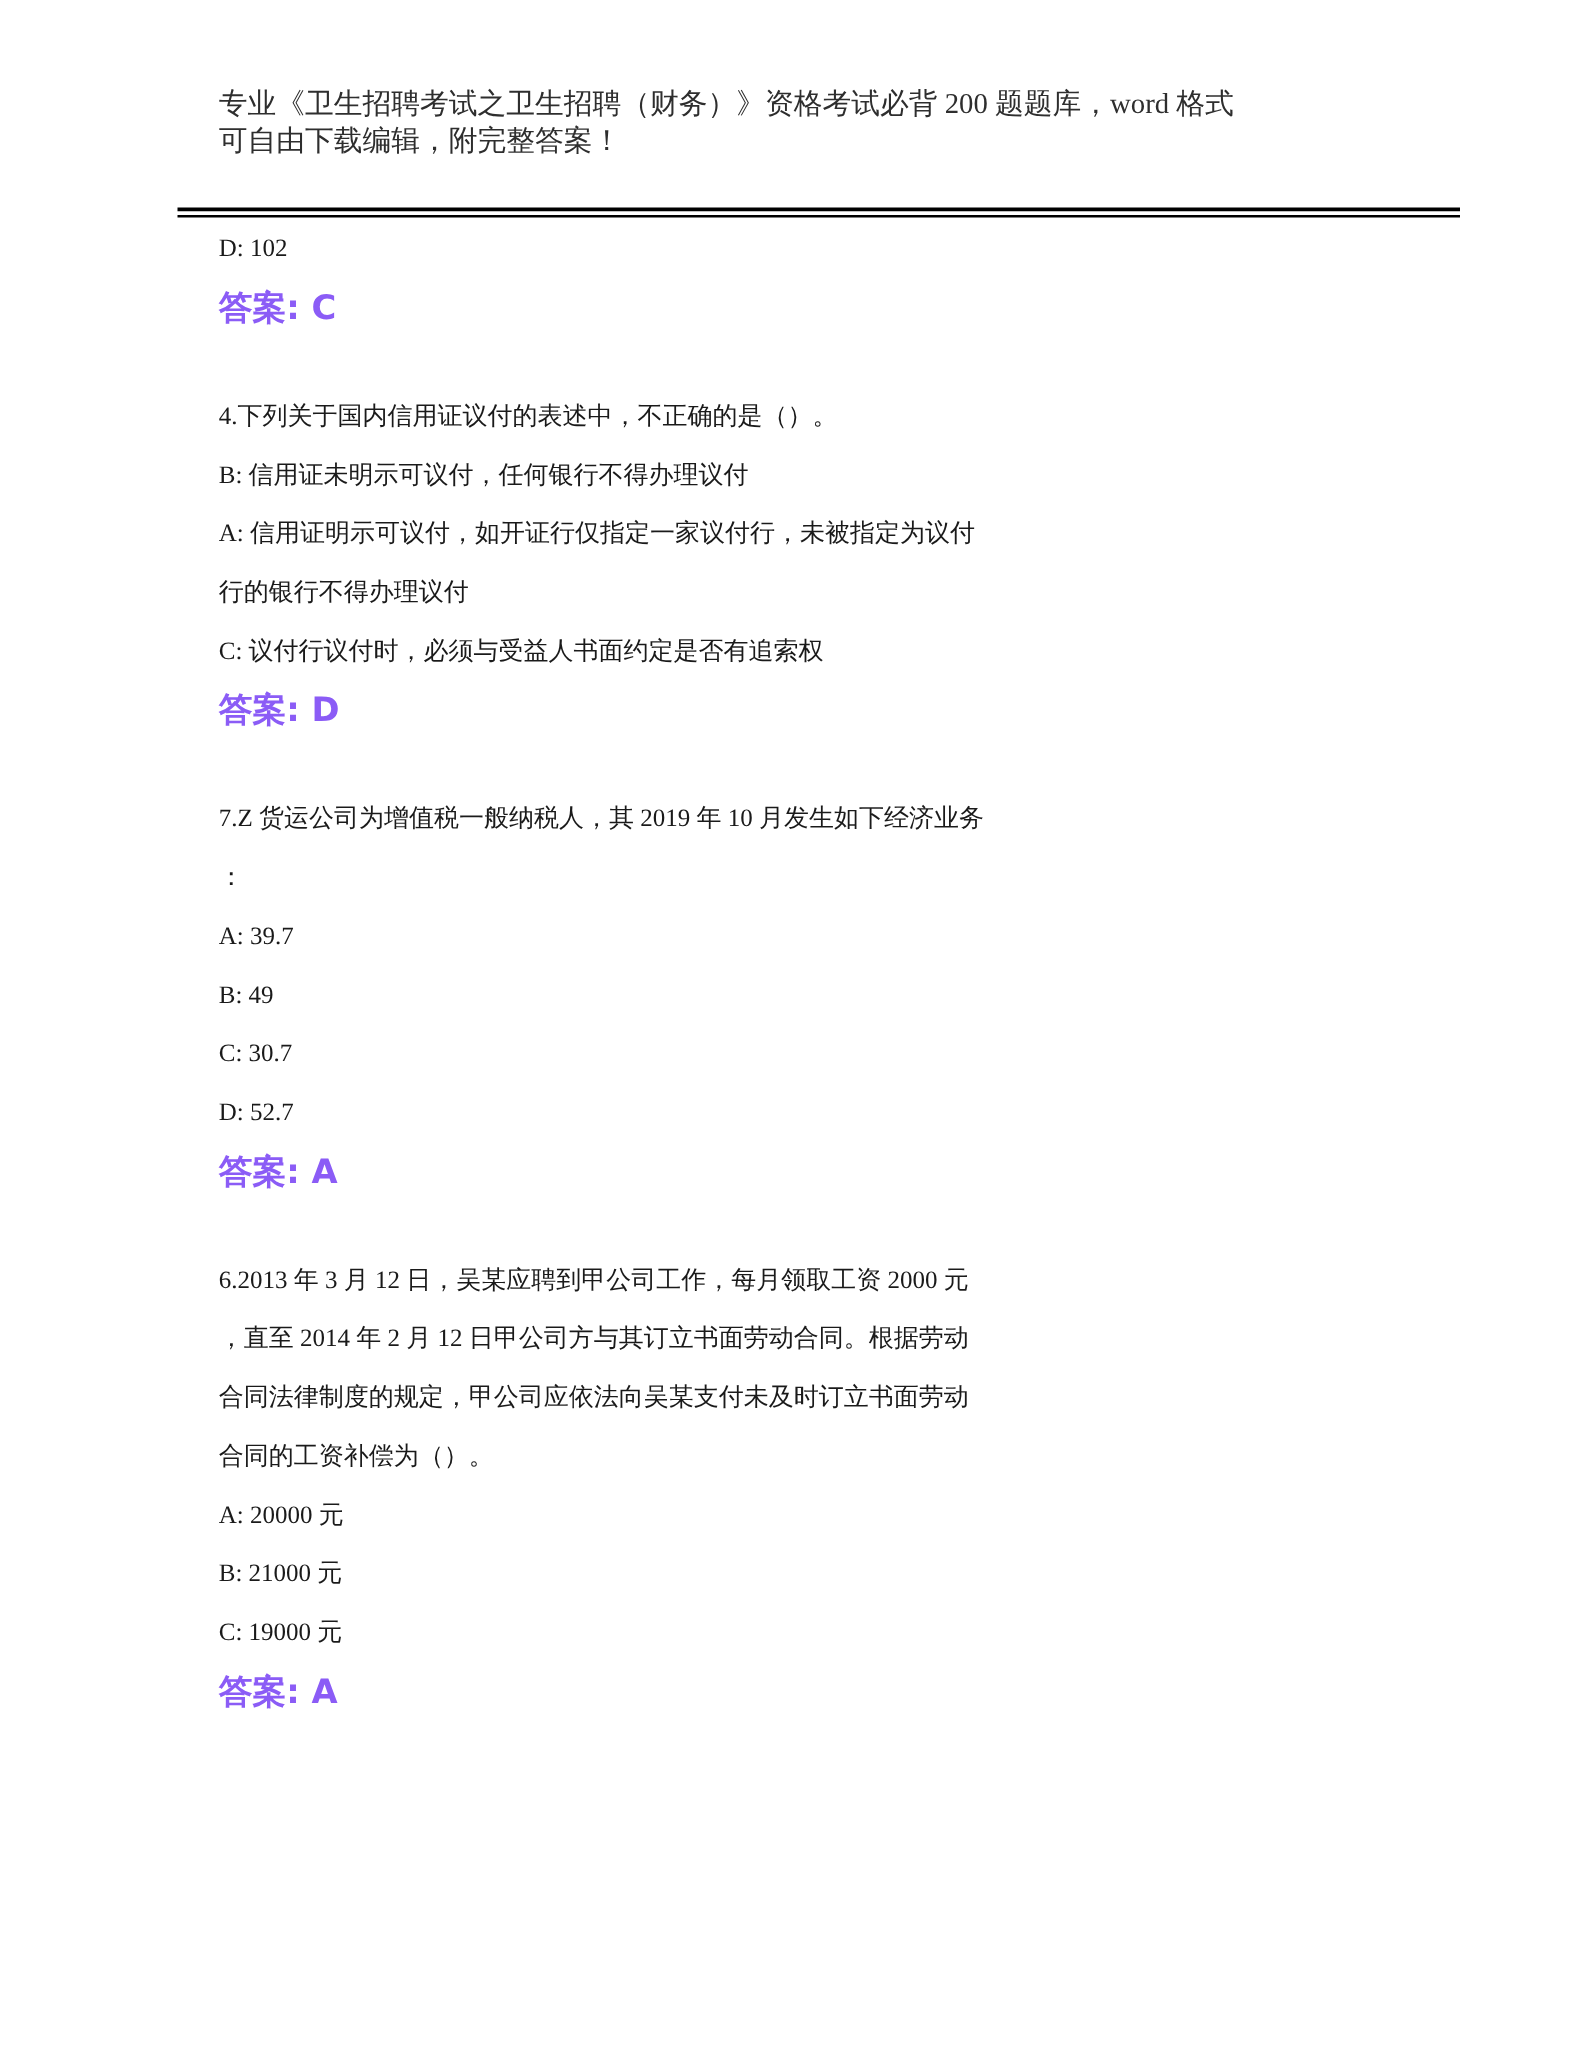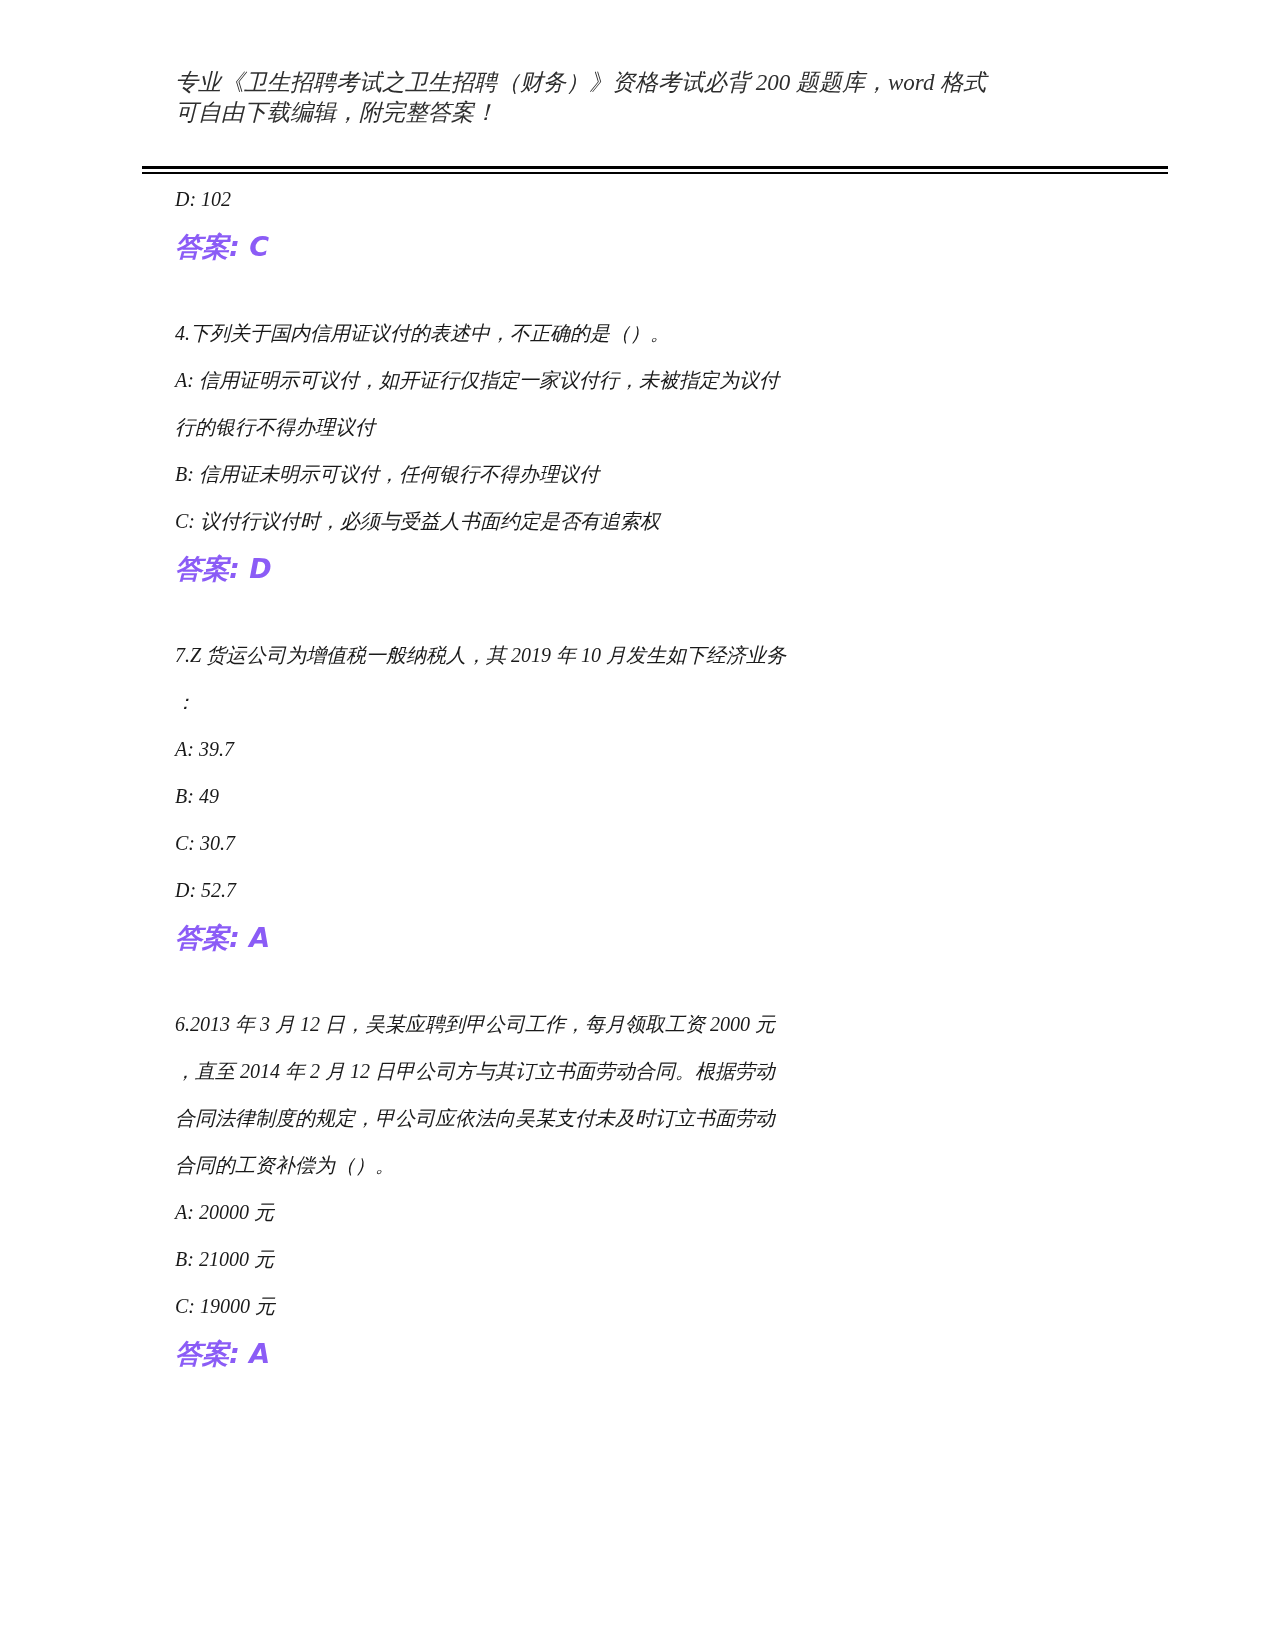--- a/index.html
+++ b/index.html
@@ -8,21 +8,20 @@
     background: #ffffff;
   }
   .page {
     position: relative;
     width: 1270px;
     height: 1650px;
     background: #ffffff;
     overflow: hidden;
     font-family: "Liberation Serif", "DejaVu Serif", serif;
     color: #1a1a1a;
-    font-style: italic;
   }
   .content {
     position: absolute;
     left: 175px;
     top: 68px;
     width: 940px;
   }
   .header-text {
     font-size: 23px;
     line-height: 30px;
@@ -76,23 +75,23 @@
       </div>
     </div>
 
     <div class="carryover">
       <div class="para">D: 102</div>
       <div class="para answer">答案: C</div>
     </div>
 
     <div class="question">
       <div class="para">4.下列关于国内信用证议付的表述中，不正确的是（）。</div>
+      <div class="para">B: 信用证未明示可议付，任何银行不得办理议付</div>
       <div class="para">A: 信用证明示可议付，如开证行仅指定一家议付行，未被指定为议付
 行的银行不得办理议付</div>
-      <div class="para">B: 信用证未明示可议付，任何银行不得办理议付</div>
       <div class="para">C: 议付行议付时，必须与受益人书面约定是否有追索权</div>
       <div class="para answer">答案: D</div>
     </div>
 
     <div class="question">
       <div class="para">7.Z 货运公司为增值税一般纳税人，其 2019 年 10 月发生如下经济业务
 ：</div>
       <div class="para">A: 39.7</div>
       <div class="para">B: 49</div>
       <div class="para">C: 30.7</div>

